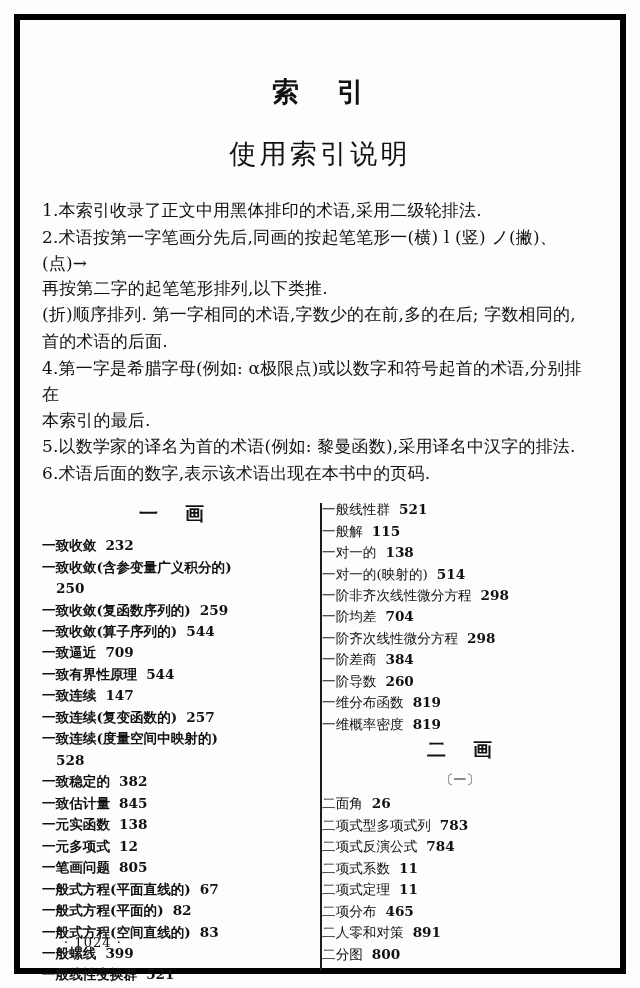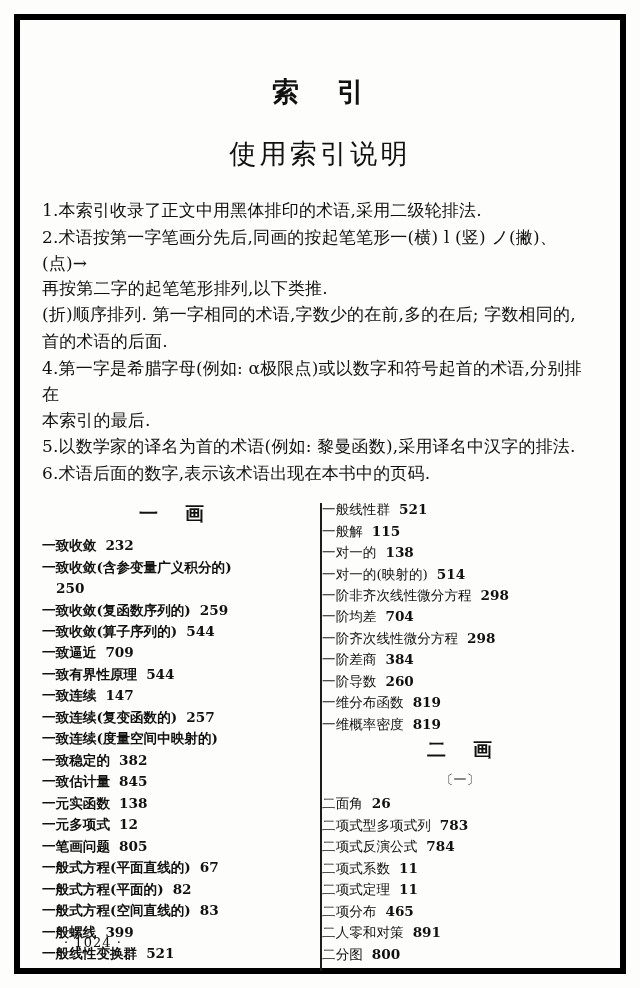--- a/index.html
+++ b/index.html
@@ -161,21 +161,21 @@
           </div>
           <div id="left-entries">
               <div class="entry bold"><span>一致收敛</span><span class="pg">232</span></div>
               <div class="entry bold"><span>一致收敛(含参变量广义积分的)</span><span class="cont2">250</span></div>
               <div class="entry bold"><span>一致收敛(复函数序列的)</span><span class="pg">259</span></div>
               <div class="entry bold"><span>一致收敛(算子序列的)</span><span class="pg">544</span></div>
               <div class="entry bold"><span>一致逼近</span><span class="pg">709</span></div>
               <div class="entry bold"><span>一致有界性原理</span><span class="pg">544</span></div>
               <div class="entry bold"><span>一致连续</span><span class="pg">147</span></div>
               <div class="entry bold"><span>一致连续(复变函数的)</span><span class="pg">257</span></div>
-              <div class="entry bold"><span>一致连续(度量空间中映射的)</span></div>
+              <div class="entry bold"><span>一致连续(度量空间中映射的)</span><span class="cont2">528</span></div>
               <div class="entry bold"><span>一致稳定的</span><span class="pg">382</span></div>
               <div class="entry bold"><span>一致估计量</span><span class="pg">845</span></div>
               <div class="entry bold"><span>一元实函数</span><span class="pg">138</span></div>
               <div class="entry bold"><span>一元多项式</span><span class="pg">12</span></div>
               <div class="entry bold"><span>一笔画问题</span><span class="pg">805</span></div>
               <div class="entry bold"><span>一般式方程(平面直线的)</span><span class="pg">67</span></div>
               <div class="entry bold"><span>一般式方程(平面的)</span><span class="pg">82</span></div>
               <div class="entry bold"><span>一般式方程(空间直线的)</span><span class="pg">83</span></div>
               <div class="entry bold"><span>一般螺线</span><span class="pg">399</span></div>
               <div class="entry bold"><span>一般线性变换群</span><span class="pg">521</span></div>

